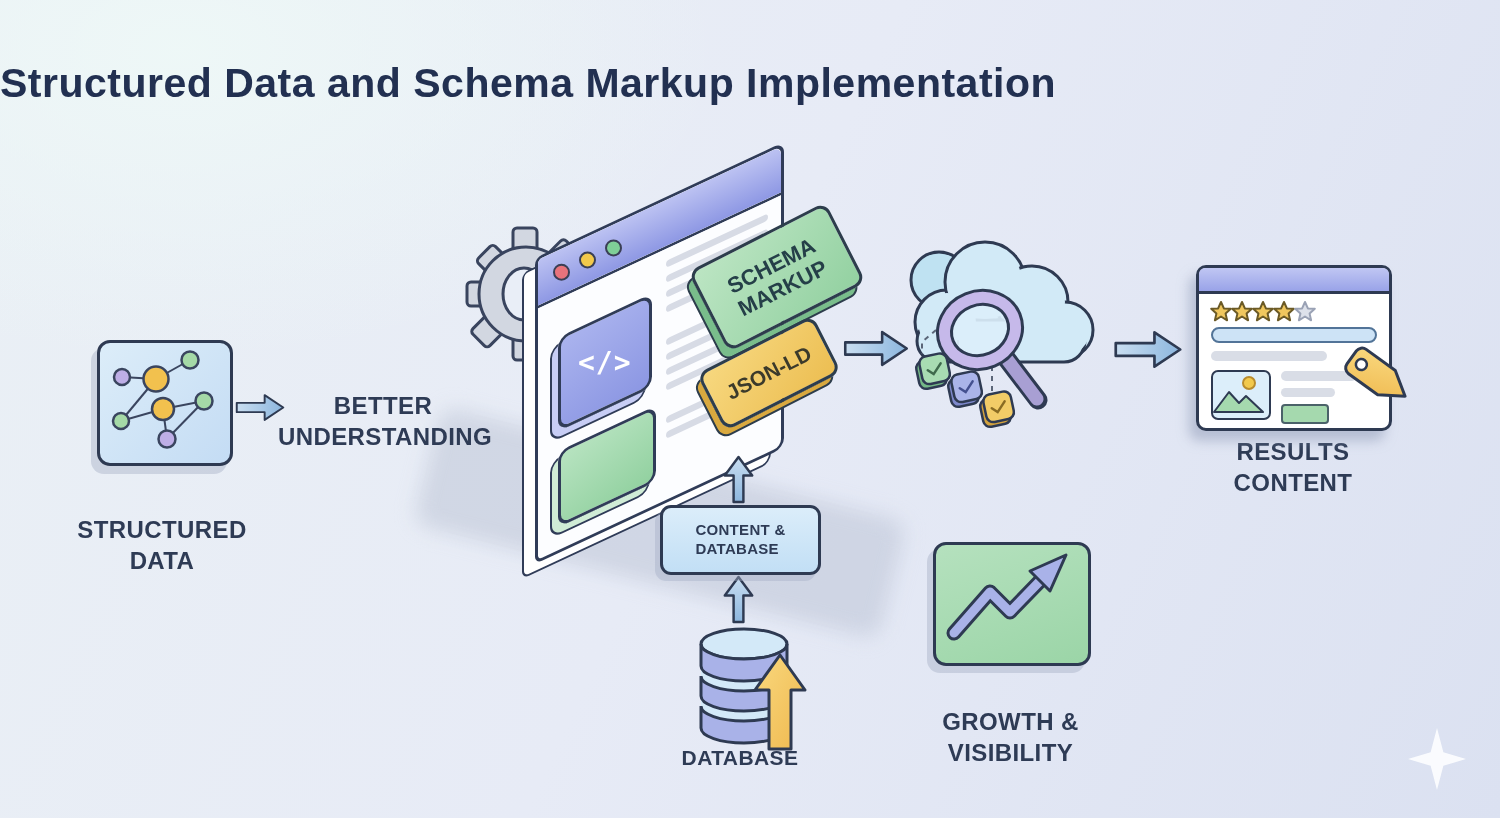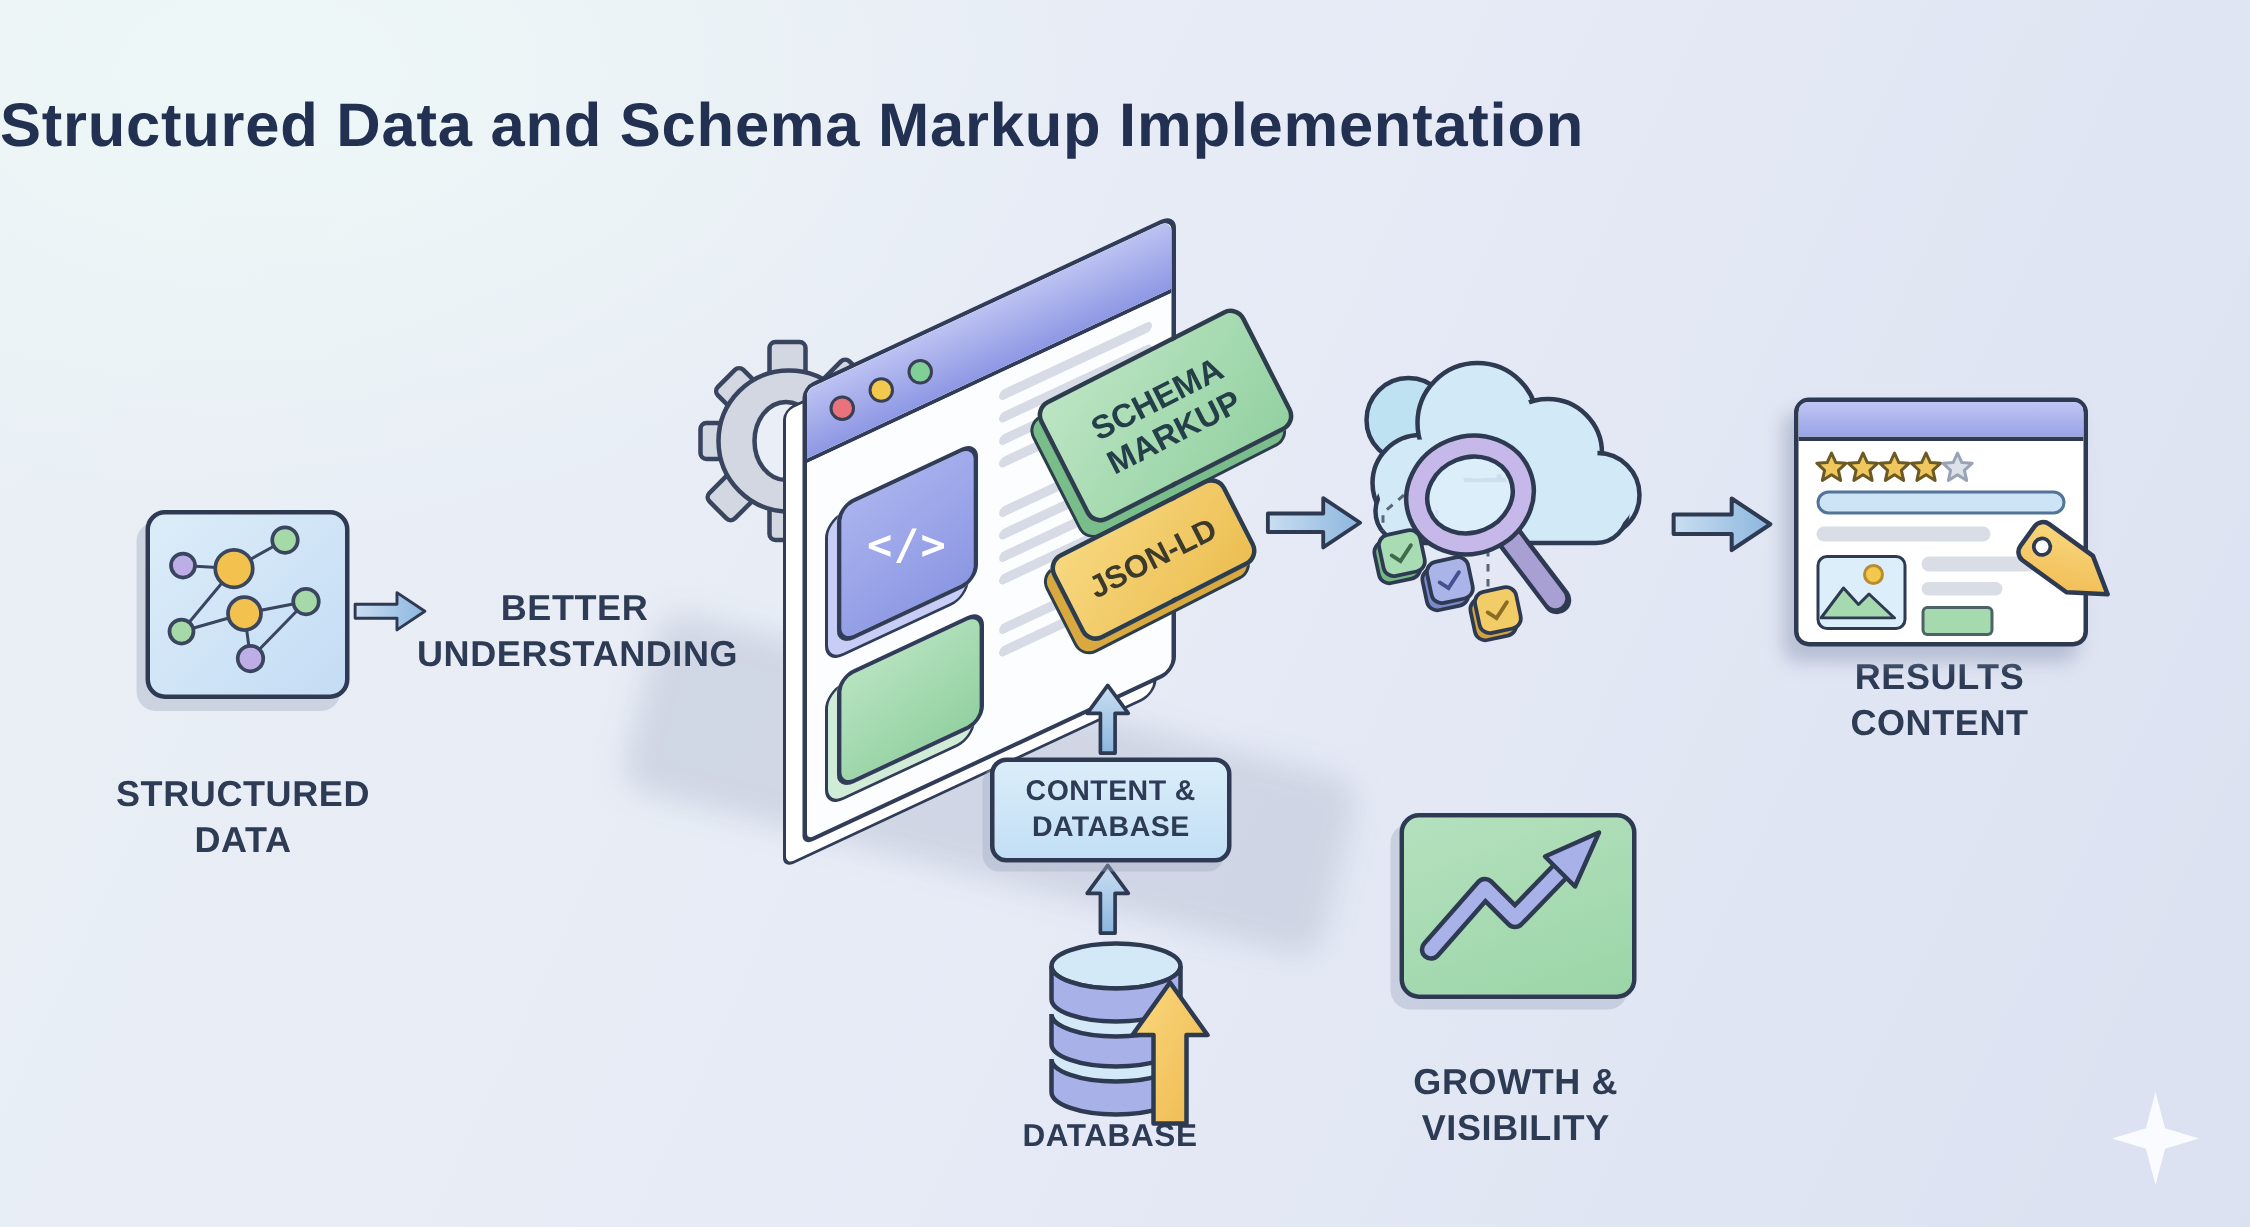--- a/index.html
+++ b/index.html
@@ -51,22 +51,22 @@
     text-align:center; font-weight:bold; border:3px solid #2d3d4c; border-radius:11px; z-index:3;}
   .badge.schema{left:700px; top:232px; width:148px; height:84px; transform:rotate(-27deg);
     background:linear-gradient(150deg,#bce5c3,#93d1a1); color:#253f48; font-size:22px; line-height:1.15;
     box-shadow:-9px 7px 0 -2px #79bd8b, -9px 7px 0 0 #2d3d4c;}
   .badge.jsonld{left:704px; top:341px; width:124px; height:58px; transform:rotate(-27deg);
     background:linear-gradient(150deg,#f7d87f,#ecbe52); color:#3b3a2b; font-size:21px;
     box-shadow:-8px 6px 0 -2px #d9a93f, -8px 6px 0 0 #2d3d4c;}
   
   .content-box{position:absolute; left:660px; top:505px; width:155px; height:64px;
     background:linear-gradient(180deg,#dbedfa,#c2dff5); border:3px solid #2e3a52; border-radius:11px;
-    display:flex; align-items:center; justify-content:center; text-align:center;
-    font-weight:bold; font-size:19px; color:#2e3b55; line-height:1.25; letter-spacing:.3px;
+    display:flex; align-items:center; justify-content:center; text-align:left;
+    font-weight:bold; font-size:15px; color:#2e3b55; line-height:1.25; letter-spacing:.3px;
     box-shadow:-5px 6px 0 rgba(165,175,198,0.42); z-index:2;}
   
   .growth-box{position:absolute; left:933px; top:542px; width:152px; height:118px;
     background:linear-gradient(160deg,#b5e1be,#9bd5a7); border:3px solid #2e3a52; border-radius:13px;
     box-shadow:-6px 7px 0 rgba(160,170,192,0.4); z-index:2;}
   
   .results-card{position:absolute; left:1196px; top:265px; width:190px; height:160px;
     background:#fff; border:3px solid #2e3a52; border-radius:10px;
     box-shadow:-7px 10px 12px rgba(148,158,185,0.55); z-index:2;}
   .results-titlebar{height:23px; background:linear-gradient(180deg,#c0c6f3,#99a3e8);

